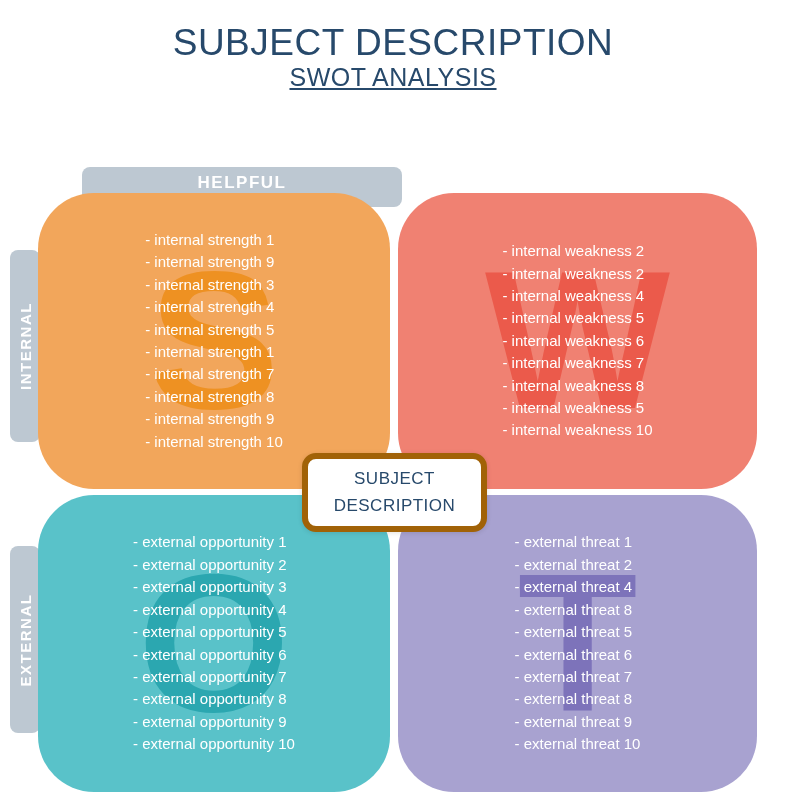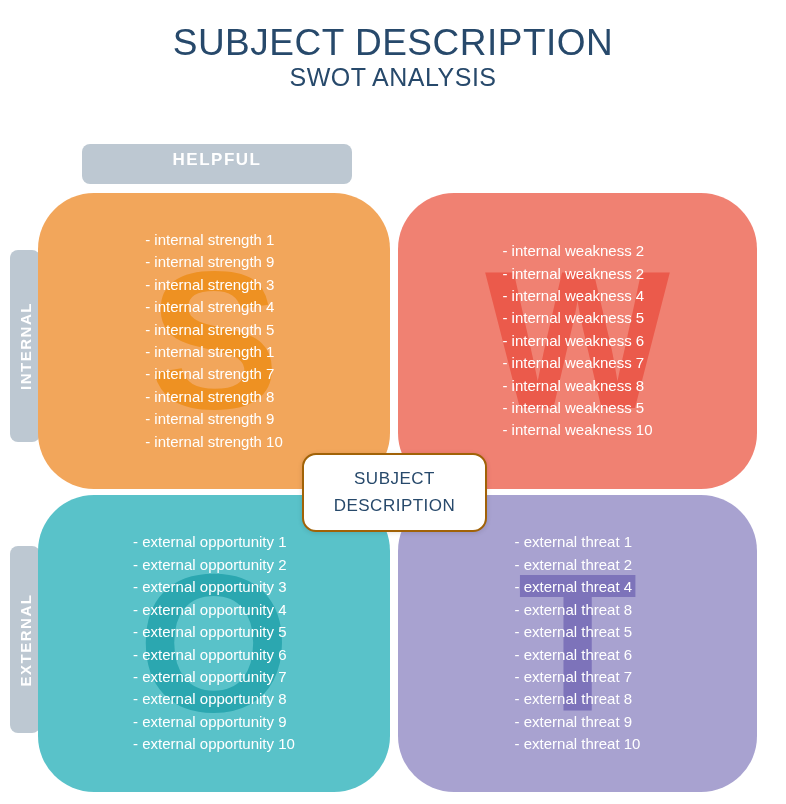--- a/index.html
+++ b/index.html
@@ -24,27 +24,28 @@
     color: var(--navy, #27496B);
   }
   .sub-title {
     position: absolute;
     top: 63px; left: 0; right: 0;
     text-align: center;
     font-size: 25px;
     font-weight: 400;
     letter-spacing: 0.5px;
     color: var(--navy, #27496B);
+    text-decoration: underline;
   }
 
   
   .htab {
     position: absolute;
-    top: 144px;
-    width: 270px;
+    top: 167px;
+    width: 320px;
     height: 40px;
     background: var(--tab, #BDC8D2);
     border-radius: 8px;
     z-index: 0;
     display: flex;
     align-items: flex-start;
     justify-content: center;
   }
   .htab span {
     margin-top: 6px;
@@ -114,21 +115,21 @@
     color: var(--item-text, #ffffff);
     white-space: nowrap;
   }
 
   
   .center-box {
     position: absolute;
     left: 302px; top: 453px;
     width: 185px; height: 79px;
     background: #ffffff;
-    border: 2px solid #a16207;
+    border: 6px solid #a16207;
     border-radius: 14px;
     box-shadow: 0 1px 5px rgba(0,0,0,0.12);
     z-index: 3;
     display: flex;
     flex-direction: column;
     align-items: center;
     justify-content: center;
   }
   .center-box div {
     color: var(--navy, #27496B);

